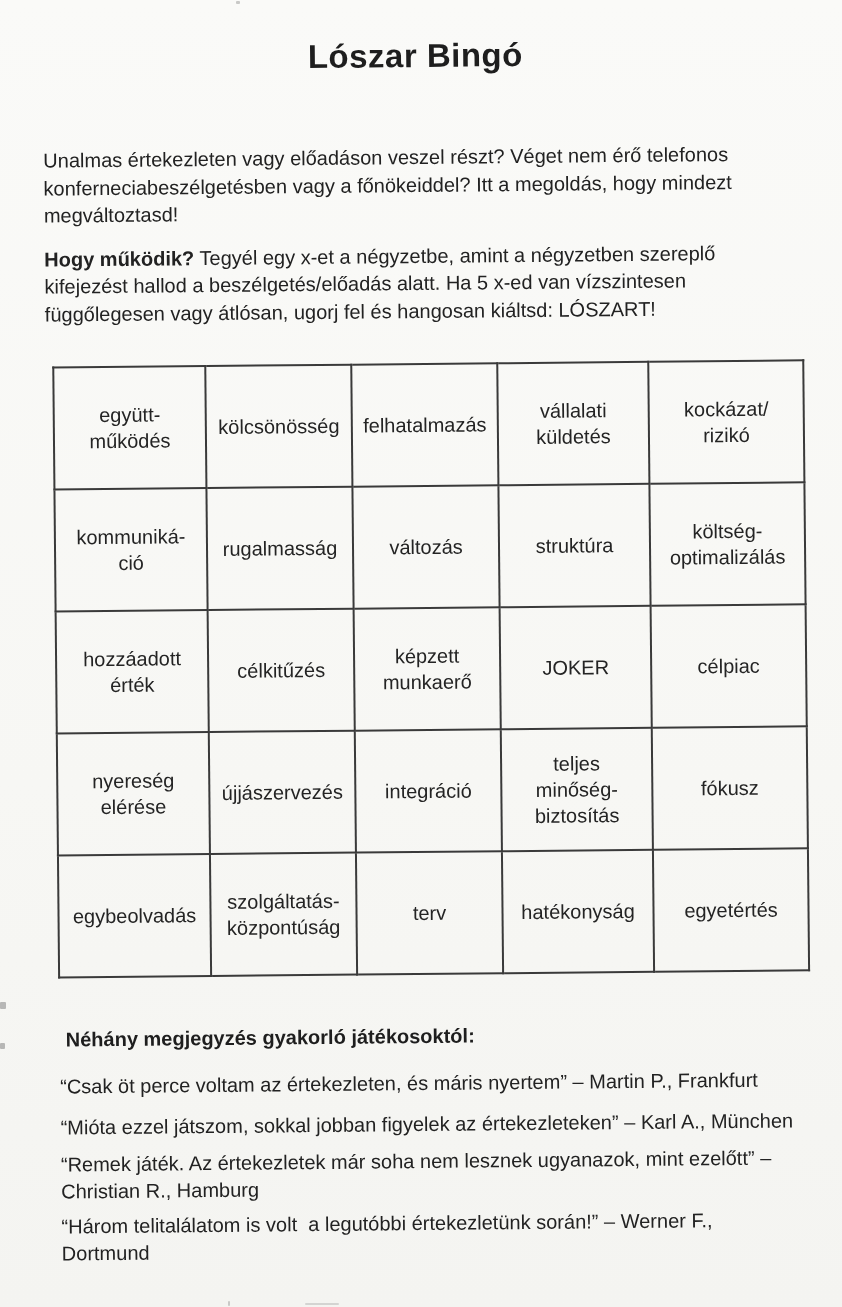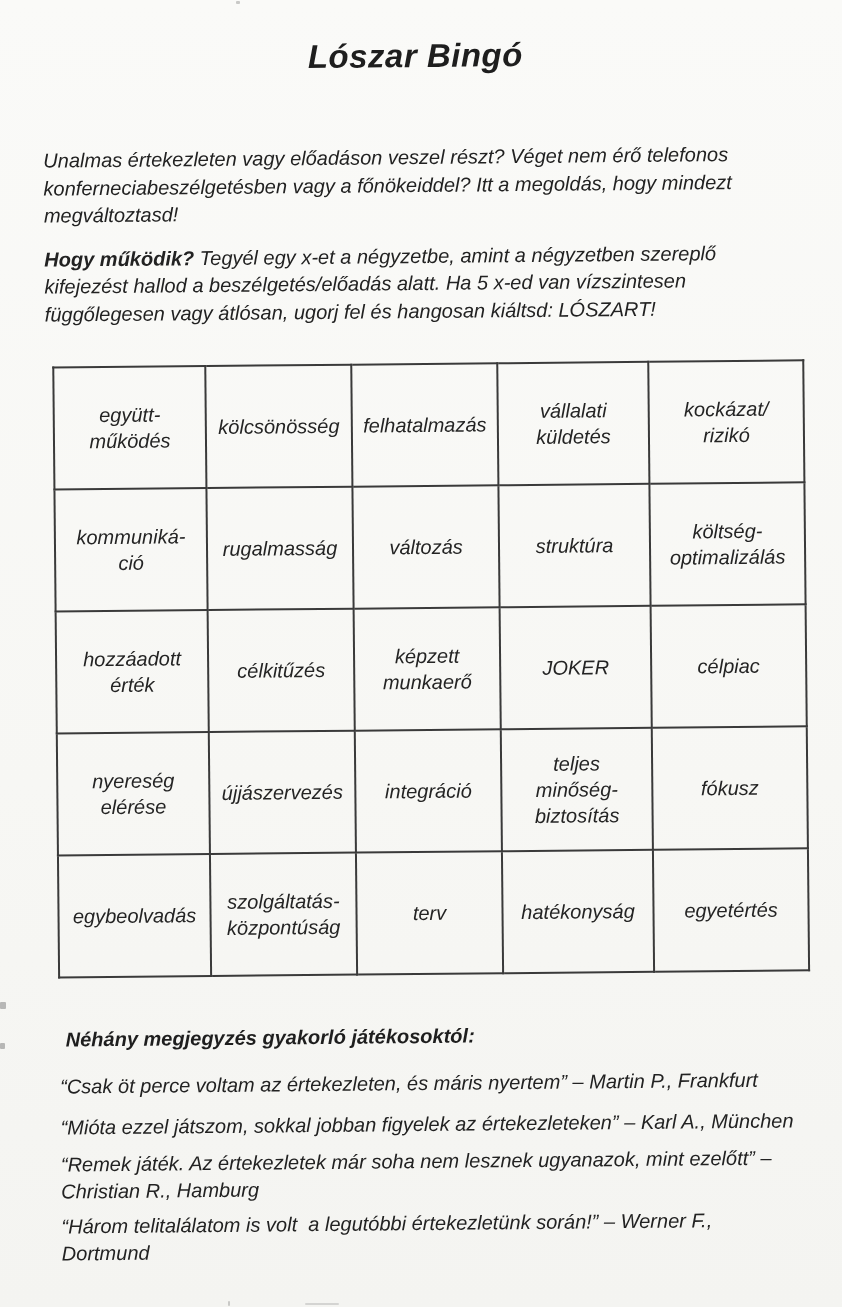--- a/index.html
+++ b/index.html
@@ -9,21 +9,20 @@
     width: 842px; height: 1307px;
     background: linear-gradient(180deg, #fafaf8 0%, #f7f7f4 60%, #f4f4f1 100%);
     font-family: "Liberation Sans", sans-serif;
     color: #222222;
     overflow: hidden;
   }
   .sheet {
     position: relative;
     width: 842px; height: 1307px;
     overflow: hidden;
-    font-style: italic;
   }
   .content {
     position: absolute; left: 0; top: 0; width: 842px;
     transform: rotate(-0.55deg);
     transform-origin: 421px 650px;
   }
   .page-title {
     margin: 34px 10px 0 10px;
     text-align: center;
     font-size: 33px;

